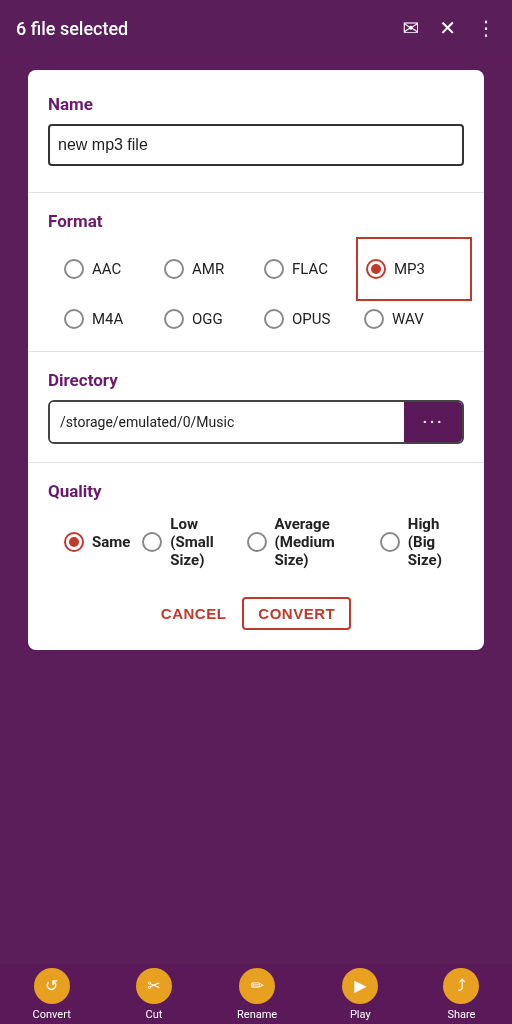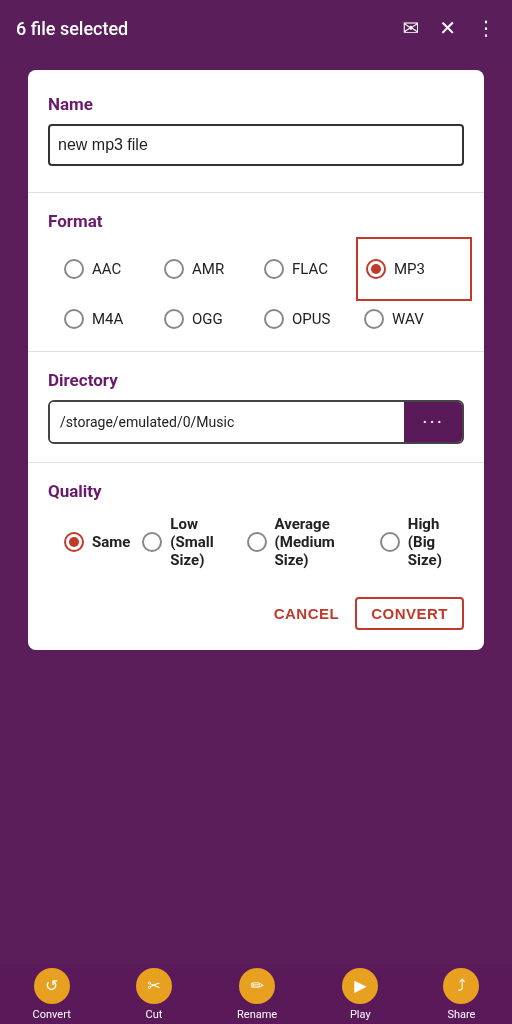--- a/index.html
+++ b/index.html
@@ -173,21 +173,21 @@
       padding-left: 16px;
       display: flex;
       flex-direction: row;
       gap: 12px;
       font-weight: bold;
     }
 
     
     .action-row {
       display: flex;
-      justify-content: flex-end;
+      justify-content: center;
       gap: 16px;
       margin-top: 24px;
       align-items: center;
     }
     .btn-cancel {
       color: #c0392b;
       font-size: 15px;
       font-weight: 600;
       background: none;
       border: none;

